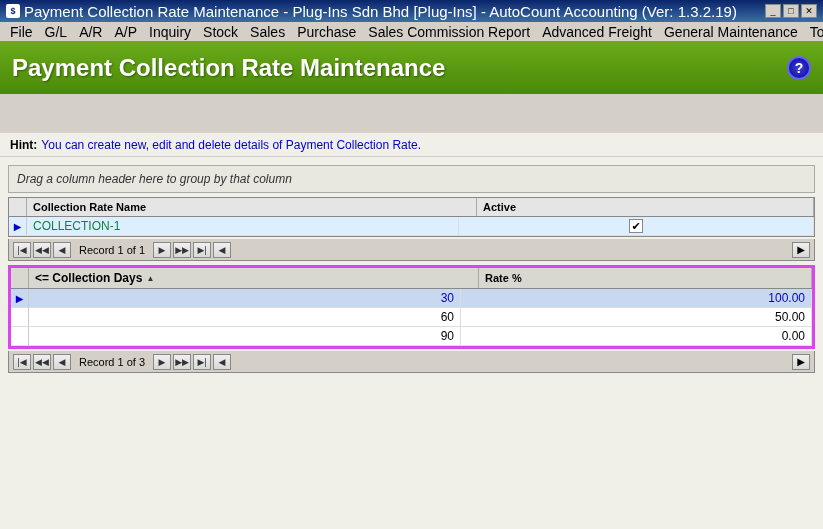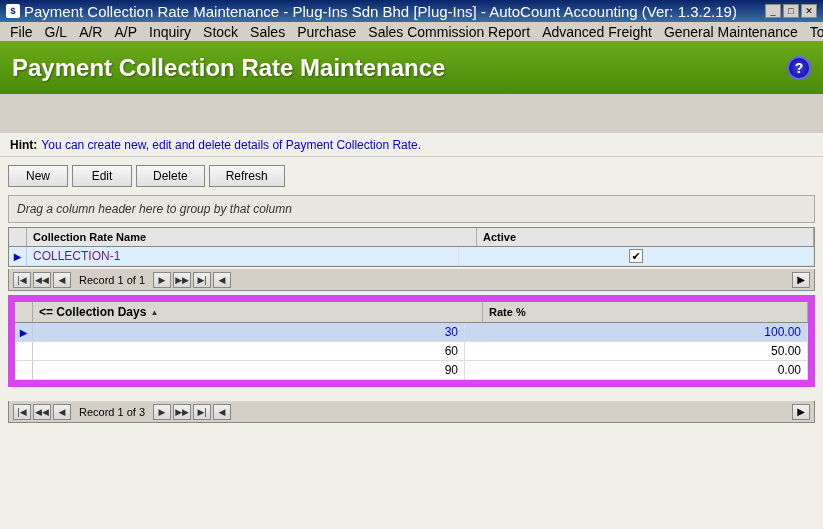--- a/index.html
+++ b/index.html
@@ -130,21 +130,21 @@
       background: white;
     }
     .grid-row.selected { background: #ddeeff; }
     .grid-row-indicator { width: 18px; display: flex; align-items: center; justify-content: center; color: #0000cc; font-size: 10px; border-right: 1px solid #ccc; }
     .grid-cell {
       padding: 2px 6px;
       border-right: 1px solid #ddd;
       display: flex;
       align-items: center;
     }
-    .grid-cell.name { width: 432px; color: #701a75; }
+    .grid-cell.name { width: 432px; color: #15803d; }
     .grid-cell.active { flex: 1; justify-content: center; }
 
     
     .checkbox-display {
       width: 14px; height: 14px;
       border: 1px solid #888;
       background: white;
       display: flex; align-items: center; justify-content: center;
       font-size: 11px;
     }
@@ -166,24 +166,24 @@
       border: 1px solid #888;
       display: flex; align-items: center; justify-content: center;
       font-size: 9px; cursor: pointer; color: #333;
     }
     .nav-text { padding: 0 6px; font-size: 11px; }
     .nav-spacer { flex: 1; }
     .nav-arrow-right { width: 18px; height: 16px; background: linear-gradient(to bottom, #f0f0f0, #d8d8d8); border: 1px solid #888; display: flex; align-items: center; justify-content: center; font-size: 10px; cursor: pointer; margin-left: auto; }
 
     
     .table2-container {
-      border: 7px solid #d946ef;
+      border: 3px solid #d946ef;
       background: white;
       margin-top: 4px;
-      margin-bottom: 14px;
+      margin-bottom: 2px;
     }
     .grid2-header { display: flex; background: #d8d8d0; border-bottom: 1px solid #888; }
     .grid2-header-cell { padding: 3px 6px; font-weight: bold; font-size: 11px; border-right: 1px solid #aaa; display: flex; align-items: center; gap: 4px; }
     .col2-days { width: 450px; }
     .col2-rate { flex: 1; }
 
     .grid2-row { display: flex; border-bottom: 1px solid #ddd; }
     .grid2-row.highlighted { background: #c8d8f0; }
     .grid2-cell { padding: 2px 6px; border-right: 1px solid #ddd; display: flex; align-items: center; }
     .grid2-cell.days { width: 432px; justify-content: flex-end; color: #0000cc; }
@@ -231,26 +231,20 @@
   <div class="help-icon">?</div>
 </div>
 
 <div class="hint-bar">
   <span class="hint-label">Hint:</span>
   <span class="hint-text">You can create new, edit and delete details of Payment Collection Rate.</span>
 </div>
 
 <div class="content">
 
-  <div class="toolbar">
-    <button class="toolbar-btn">New</button>
-    <button class="toolbar-btn">Edit</button>
-    <button class="toolbar-btn">Delete</button>
-    <button class="toolbar-btn">Refresh</button>
-  </div>
 
   <div class="group-panel">
     <span>Drag a column header here to group by that column</span>
   </div>
 
   <div class="table-container">
     <div class="grid-header">
       <div style="width:18px; border-right:1px solid #aaa;"></div>
       <div class="grid-header-cell col-name">Collection Rate Name</div>
       <div class="grid-header-cell col-active">Active</div>

